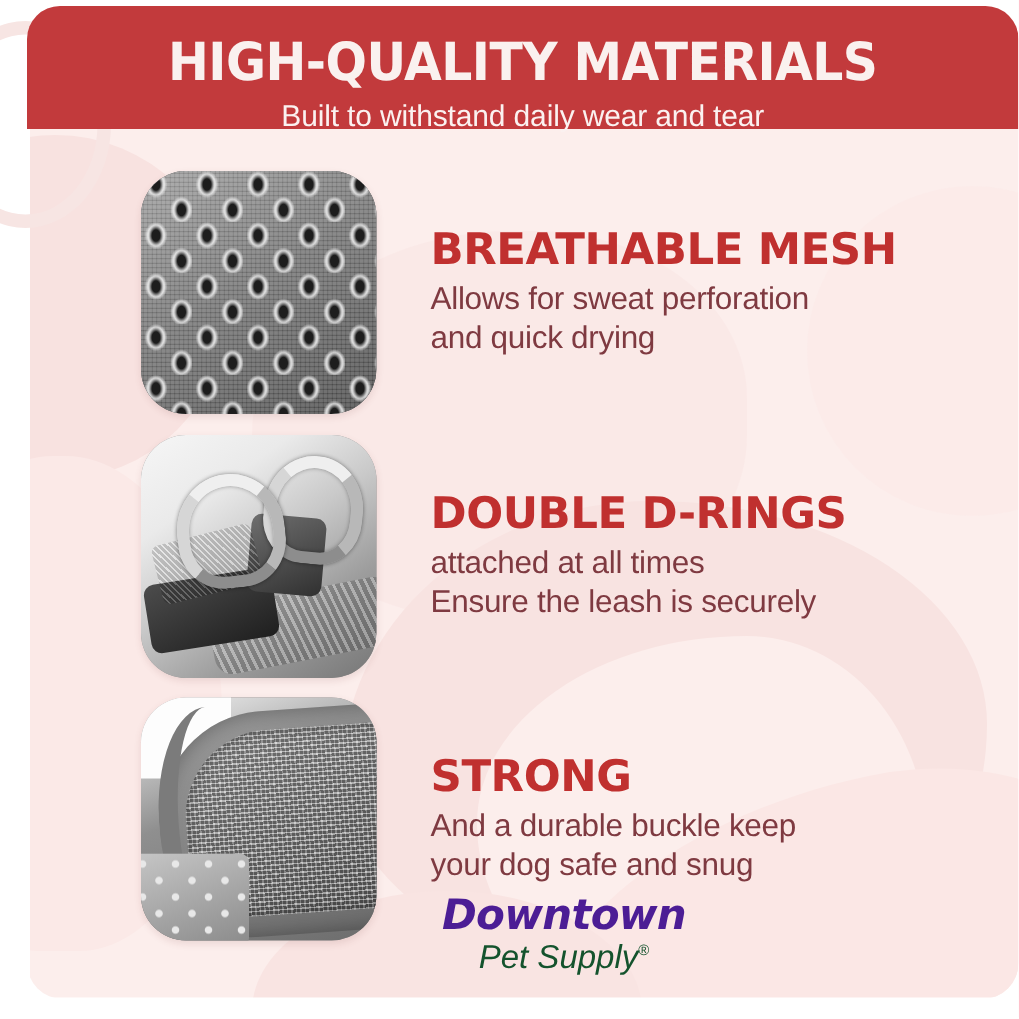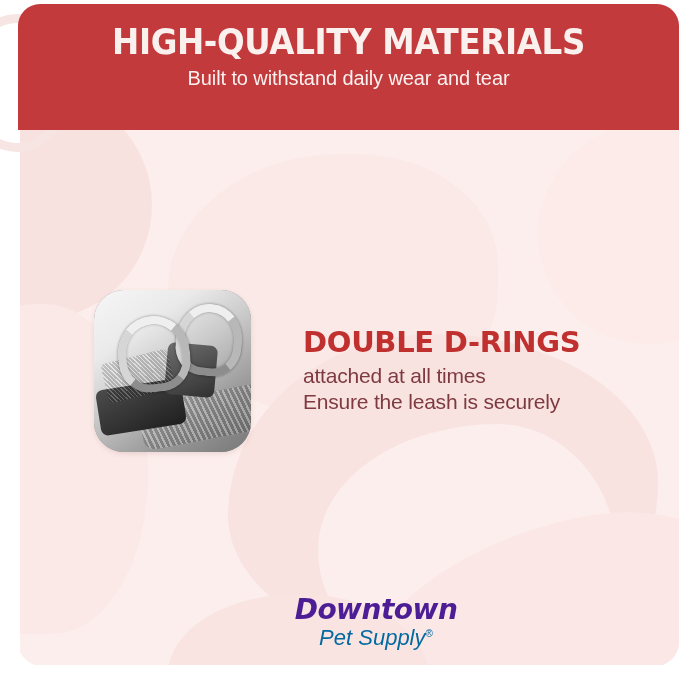--- a/index.html
+++ b/index.html
@@ -113,21 +113,21 @@
     border-radius: 50%;
     background: transparent;
   }
 
   
   .banner {
     position: absolute;
     left: 18px;
     top: 4px;
     width: 661px;
-    height: 126px;
+    height: 82px;
     background: #c23a3c;
     border-radius: 22px 22px 0 0;
     text-align: center;
     box-sizing: border-box;
     padding-top: 20px;
   }
   .banner-title {
     color: #faf1ef;
     font-family: "DejaVu Sans", sans-serif;
     font-size: 35px;
@@ -148,21 +148,21 @@
   }
 
   
   .feature {
     position: absolute;
     display: flex;
     align-items: center;
     left: 94px;
   }
   .feature-1 { top: 114px; }
-  .feature-2 { top: 290px; gap: 16px; }
+  .feature-2 { top: 290px; }
   .feature-3 { top: 465px; }
 
   .thumb {
     width: 157px;
     height: 162px;
     border-radius: 30px;
     overflow: hidden;
     position: relative;
     flex: 0 0 auto;
     box-shadow: 0 2px 5px rgba(120, 60, 60, .13);
@@ -336,21 +336,21 @@
   .logo-main {
     color: #4c1d95;
     font-family: "DejaVu Sans", sans-serif;
     font-size: 28px;
     font-weight: 700;
     font-style: italic;
     letter-spacing: -0.5px;
     line-height: 1;
   }
   .logo-sub {
-    color: #0369a1;
+    color: #14532d;
     font-size: 22px;
     font-style: italic;
     font-weight: 400;
     line-height: 1;
     margin-top: 3px;
     letter-spacing: 0px;
   }
   .logo-reg {
     font-size: 10px;
     vertical-align: super;
@@ -375,38 +375,64 @@
 
   <div class="left-white"></div>
   <div class="bottom-white"></div>
   <div class="corner-swirl"></div>
 
   <div class="banner">
     <div class="banner-title">HIGH-QUALITY MATERIALS</div>
     <div class="banner-sub">Built to withstand daily wear and tear</div>
   </div>
 
+  <div class="feature feature-1">
+    <div class="thumb">
+      <div class="thumb-inner tex-mesh"></div>
+    </div>
+    <div class="ftext">
+      <div class="fhead">BREATHABLE MESH</div>
+      <div class="fbody">Allows for sweat perforation</div>
+      <div class="fbody">and quick drying</div>
+    </div>
+  </div>
 
   <div class="feature feature-2">
     <div class="thumb">
       <div class="thumb-inner tex-drings">
         <div class="base-web"></div>
         <div class="buckle-body"></div>
         <div class="web-strap strap-2"></div>
         <div class="web-strap strap-1"></div>
         <div class="dring dring-2"></div>
         <div class="dring dring-1"></div>
       </div>
     </div>
     <div class="ftext">
       <div class="fhead">DOUBLE D-RINGS</div>
       <div class="fbody">attached at all times</div>
       <div class="fbody">Ensure the leash is securely</div>
     </div>
   </div>
 
+  <div class="feature feature-3">
+    <div class="thumb">
+      <div class="thumb-inner tex-panel">
+        <div class="panel-white"></div>
+        <div class="panel-pad"></div>
+        <div class="panel-mesh"></div>
+        <div class="panel-edge"></div>
+        <div class="panel-honey"></div>
+      </div>
+    </div>
+    <div class="ftext">
+      <div class="fhead">STRONG</div>
+      <div class="fbody">And a durable buckle keep</div>
+      <div class="fbody">your dog safe and snug</div>
+    </div>
+  </div>
 
   <div class="logo">
     <div class="logo-main">Downtown</div>
     <div class="logo-sub"><span>Pet Supply</span><span class="logo-reg">®</span></div>
   </div>
 
 </div>
 
 </body></html>

